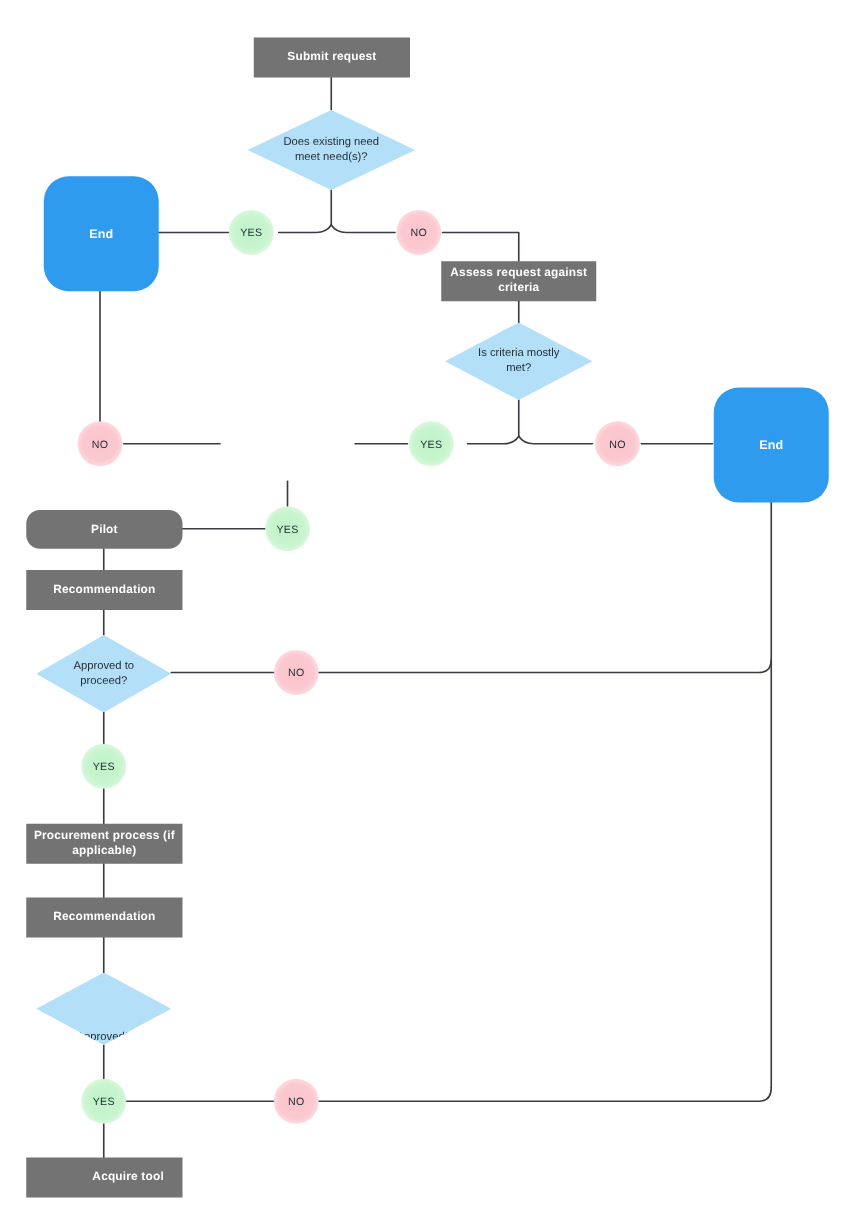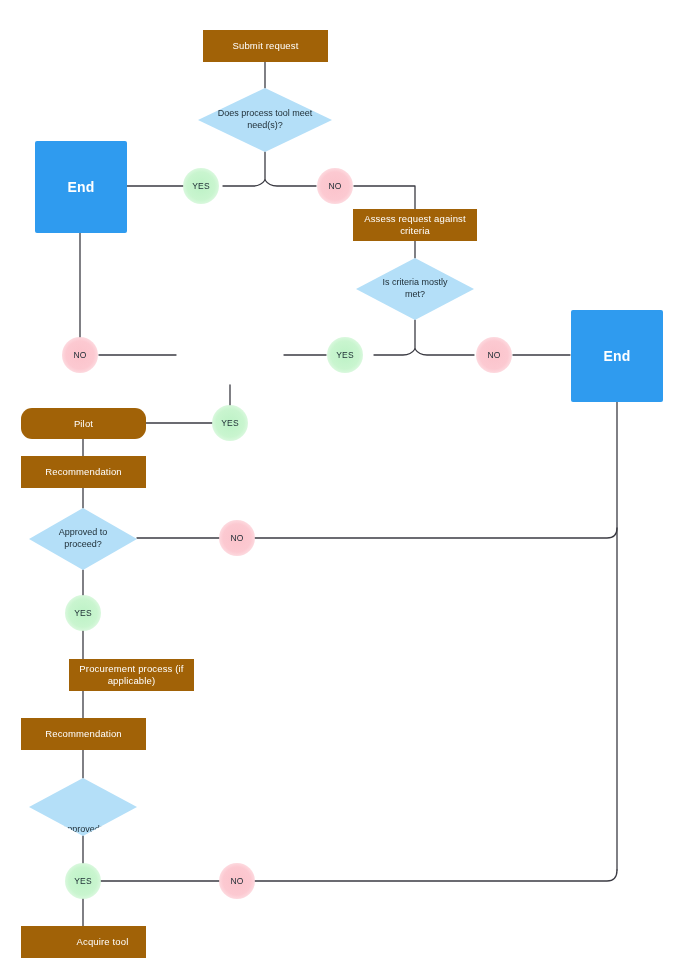--- a/index.html
+++ b/index.html
@@ -30,36 +30,36 @@
     position: absolute;
     box-sizing: border-box;
     display: flex;
     align-items: center;
     justify-content: center;
     text-align: center;
   }
 
   
   .proc {
-    background: #a16207;
+    background: #737373;
     color: #ffffff;
     font-size: 9.5px;
-    font-weight: 400;
+    font-weight: 700;
     letter-spacing: 0.15px;
     line-height: 1.25;
     padding: 2px 6px;
   }
 
   
   .term {
     background: #2F9BEF;
     color: #ffffff;
-    font-size: 14px;
+    font-size: 10px;
     font-weight: 700;
-    border-radius: 2px;
+    border-radius: 20px;
     letter-spacing: 0.15px;
   }
 
   
   .decision {
     background: #B4DFF8;
     color: #1c2b33;
     font-size: 9px;
     font-weight: 400;
     line-height: 1.3;
@@ -149,21 +149,21 @@
 
       <path d="M255,881 L607,881 q10,0 10,-11"></path>
     </g>
   </svg>
 
   <div class="node proc" style="left:203px; top:30px; width:125px; height:32px;">
     <span>Submit request</span>
   </div>
 
   <div class="node decision" style="left:198px; top:88px; width:134px; height:64px;">
-    <span class="dlabel">Does process tool meet need(s)?</span>
+    <span class="dlabel">Does existing need meet need(s)?</span>
   </div>
 
   <div class="node pill yes" style="left:183px; top:168px; width:36px; height:36px;">
     <span>YES</span>
   </div>
 
   <div class="node pill no" style="left:317px; top:168px; width:36px; height:36px;">
     <span>NO</span>
   </div>
 
@@ -213,21 +213,21 @@
   </div>
 
   <div class="node pill no" style="left:219px; top:520px; width:36px; height:36px;">
     <span>NO</span>
   </div>
 
   <div class="node pill yes" style="left:65px; top:595px; width:36px; height:36px;">
     <span>YES</span>
   </div>
 
-  <div class="node proc" style="left:21px; top:659px; width:125px; height:32px;margin-left:48px;">
+  <div class="node proc" style="left:21px; top:659px; width:125px; height:32px;">
     <span>Procurement process (if applicable)</span>
   </div>
 
   <div class="node proc" style="left:21px; top:718px; width:125px; height:32px;">
     <span>Recommendation</span>
   </div>
 
   <div class="node decision" style="left:29px; top:778px; width:108px; height:58px;align-items:flex-end;">
     <span class="dlabel">Approved?</span>
   </div>

